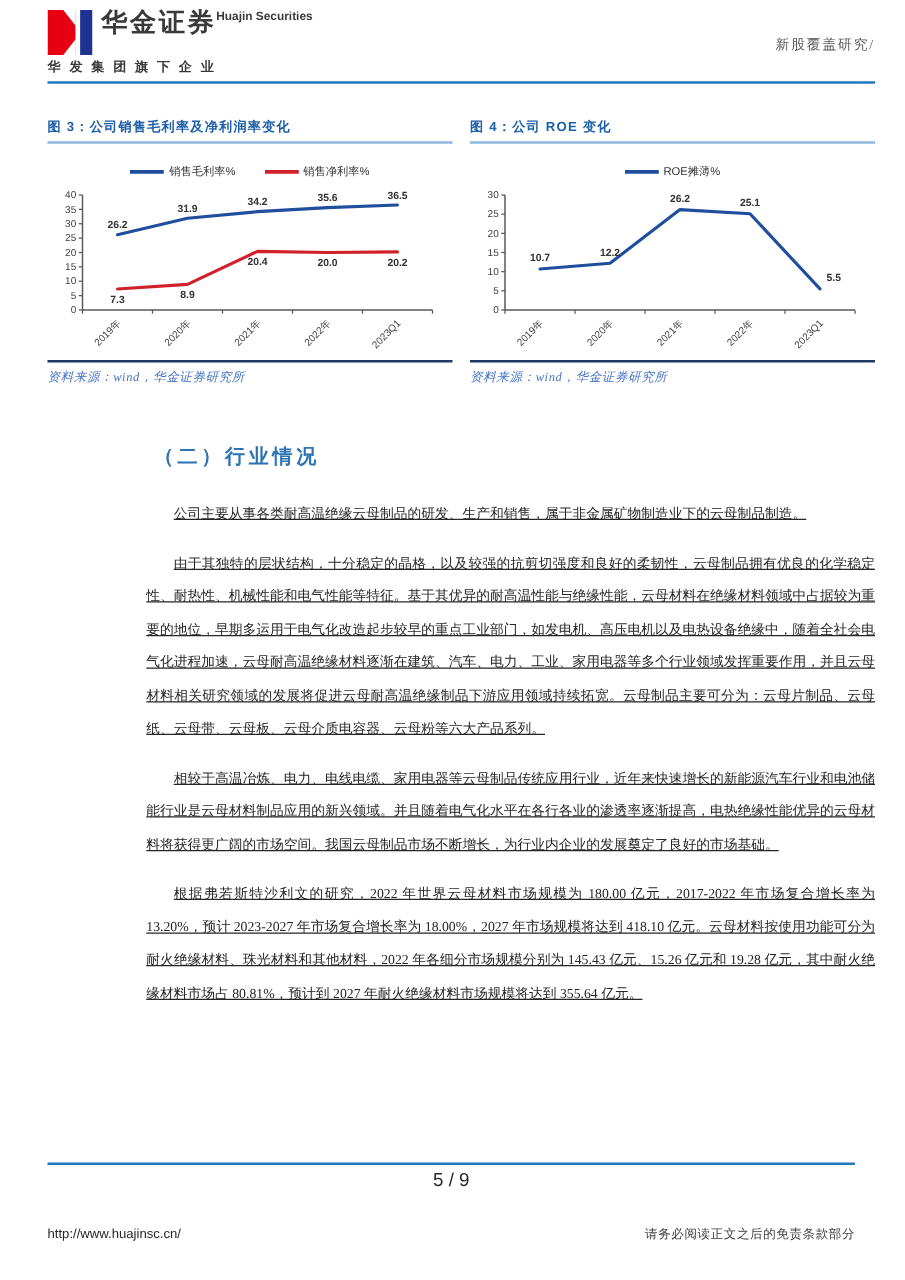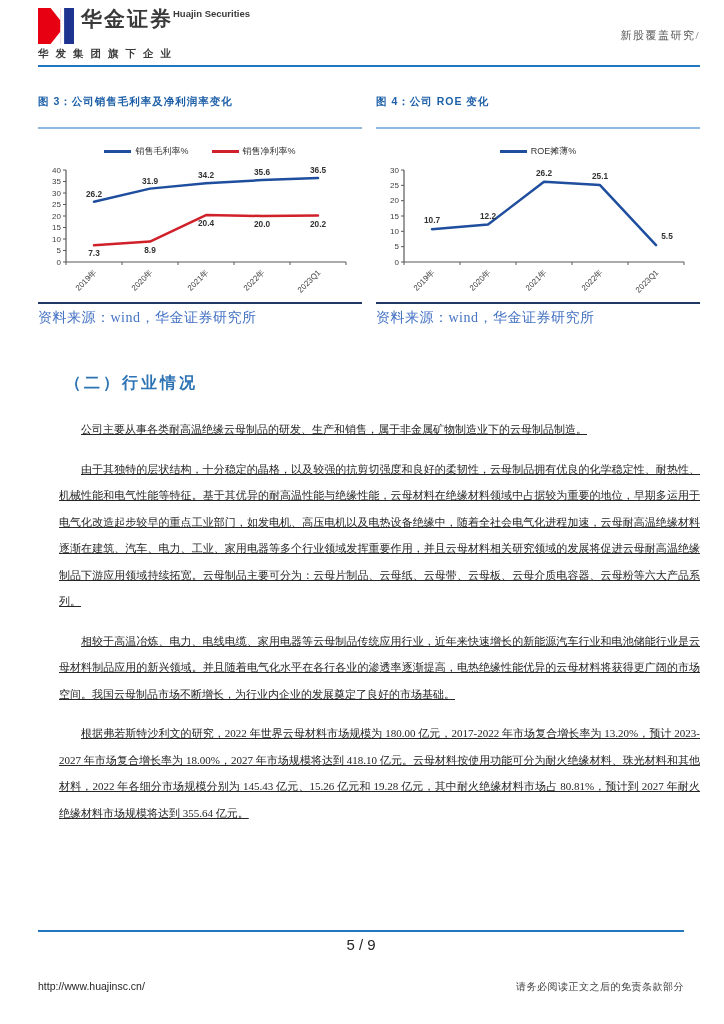--- a/index.html
+++ b/index.html
@@ -20,36 +20,36 @@
   .brand-en { font-family:"Liberation Sans","DejaVu Sans",sans-serif; font-weight:bold;
     font-size:9.5px; line-height:11px; color:#3a3a3a; }
   .doc-type { font-size:11px; color:#595959; letter-spacing:1.5px; padding-bottom:1px; }
   .brand-sub { font-family:"Liberation Sans","DejaVu Sans",sans-serif; font-size:10.5px;
     font-weight:bold; letter-spacing:7px; color:#3a3a3a; margin-top:3px; }
   .header-rule { border:none; border-top:2.5px solid #2278be; margin-top:4px; }
   
   .figures { display:flex; gap:14px; margin:28px 24px 0 38px; }
   .figure { flex:1 1 0; min-width:0; }
   .figure-title { font-family:"Liberation Sans","DejaVu Sans",sans-serif; font-weight:bold;
-    font-size:10.5px; color:#1d5fa8; letter-spacing:1px; padding-bottom:18px;
+    font-size:10.5px; color:#1d5fa8; letter-spacing:1px; padding-bottom:4px;
     border-bottom:2px solid #8fb9e0; }
   .legend { display:flex; justify-content:center; align-items:flex-end; gap:23px;
     margin:16px 0 2px; }
   .legend-item { display:flex; align-items:center; gap:4px;
     font-family:"Liberation Sans","DejaVu Sans",sans-serif; font-size:9px; color:#333; }
   .legend-swatch { width:27px; height:3px; display:inline-block; }
   .chart-svg { display:block; width:100%; height:auto; overflow:visible; }
   .figure-bottom { border:none; border-top:2px solid #1f3864; margin-top:2px; }
-  .figure-source { font-size:14px; color:#4472c4; padding-top:5px;
+  .figure-source { font-style:italic; font-size:10px; color:#4472c4; padding-top:5px;
     letter-spacing:0.5px; }
   .tick { font-family:"Liberation Sans","DejaVu Sans",sans-serif; font-size:8px; fill:#404040; }
   .dlabel { font-family:"Liberation Sans","DejaVu Sans",sans-serif; font-size:8.3px;
     font-weight:bold; fill:#333; }
   
-  .section { margin:46px 24px 0 59px; }
+  .section { margin:46px 24px 0 117px; }
   .section-heading { color:#2e74b5; font-size:16px; font-weight:bold; letter-spacing:3px;
     margin-left:6px; }
   .section p { font-size:11px; line-height:26.5px; text-align:justify;
     text-indent:2em; margin-top:13px;text-decoration:underline; }
   .section p:first-of-type { margin-top:22px; }
   
   .footer { position:absolute; left:38px; right:40px; bottom:30px;
     border-top:2.5px solid #2278be; padding-top:4px;
     display:flex; justify-content:space-between; align-items:baseline; }
   .footer-url { font-family:"Liberation Sans","DejaVu Sans",sans-serif; font-size:10.5px;

